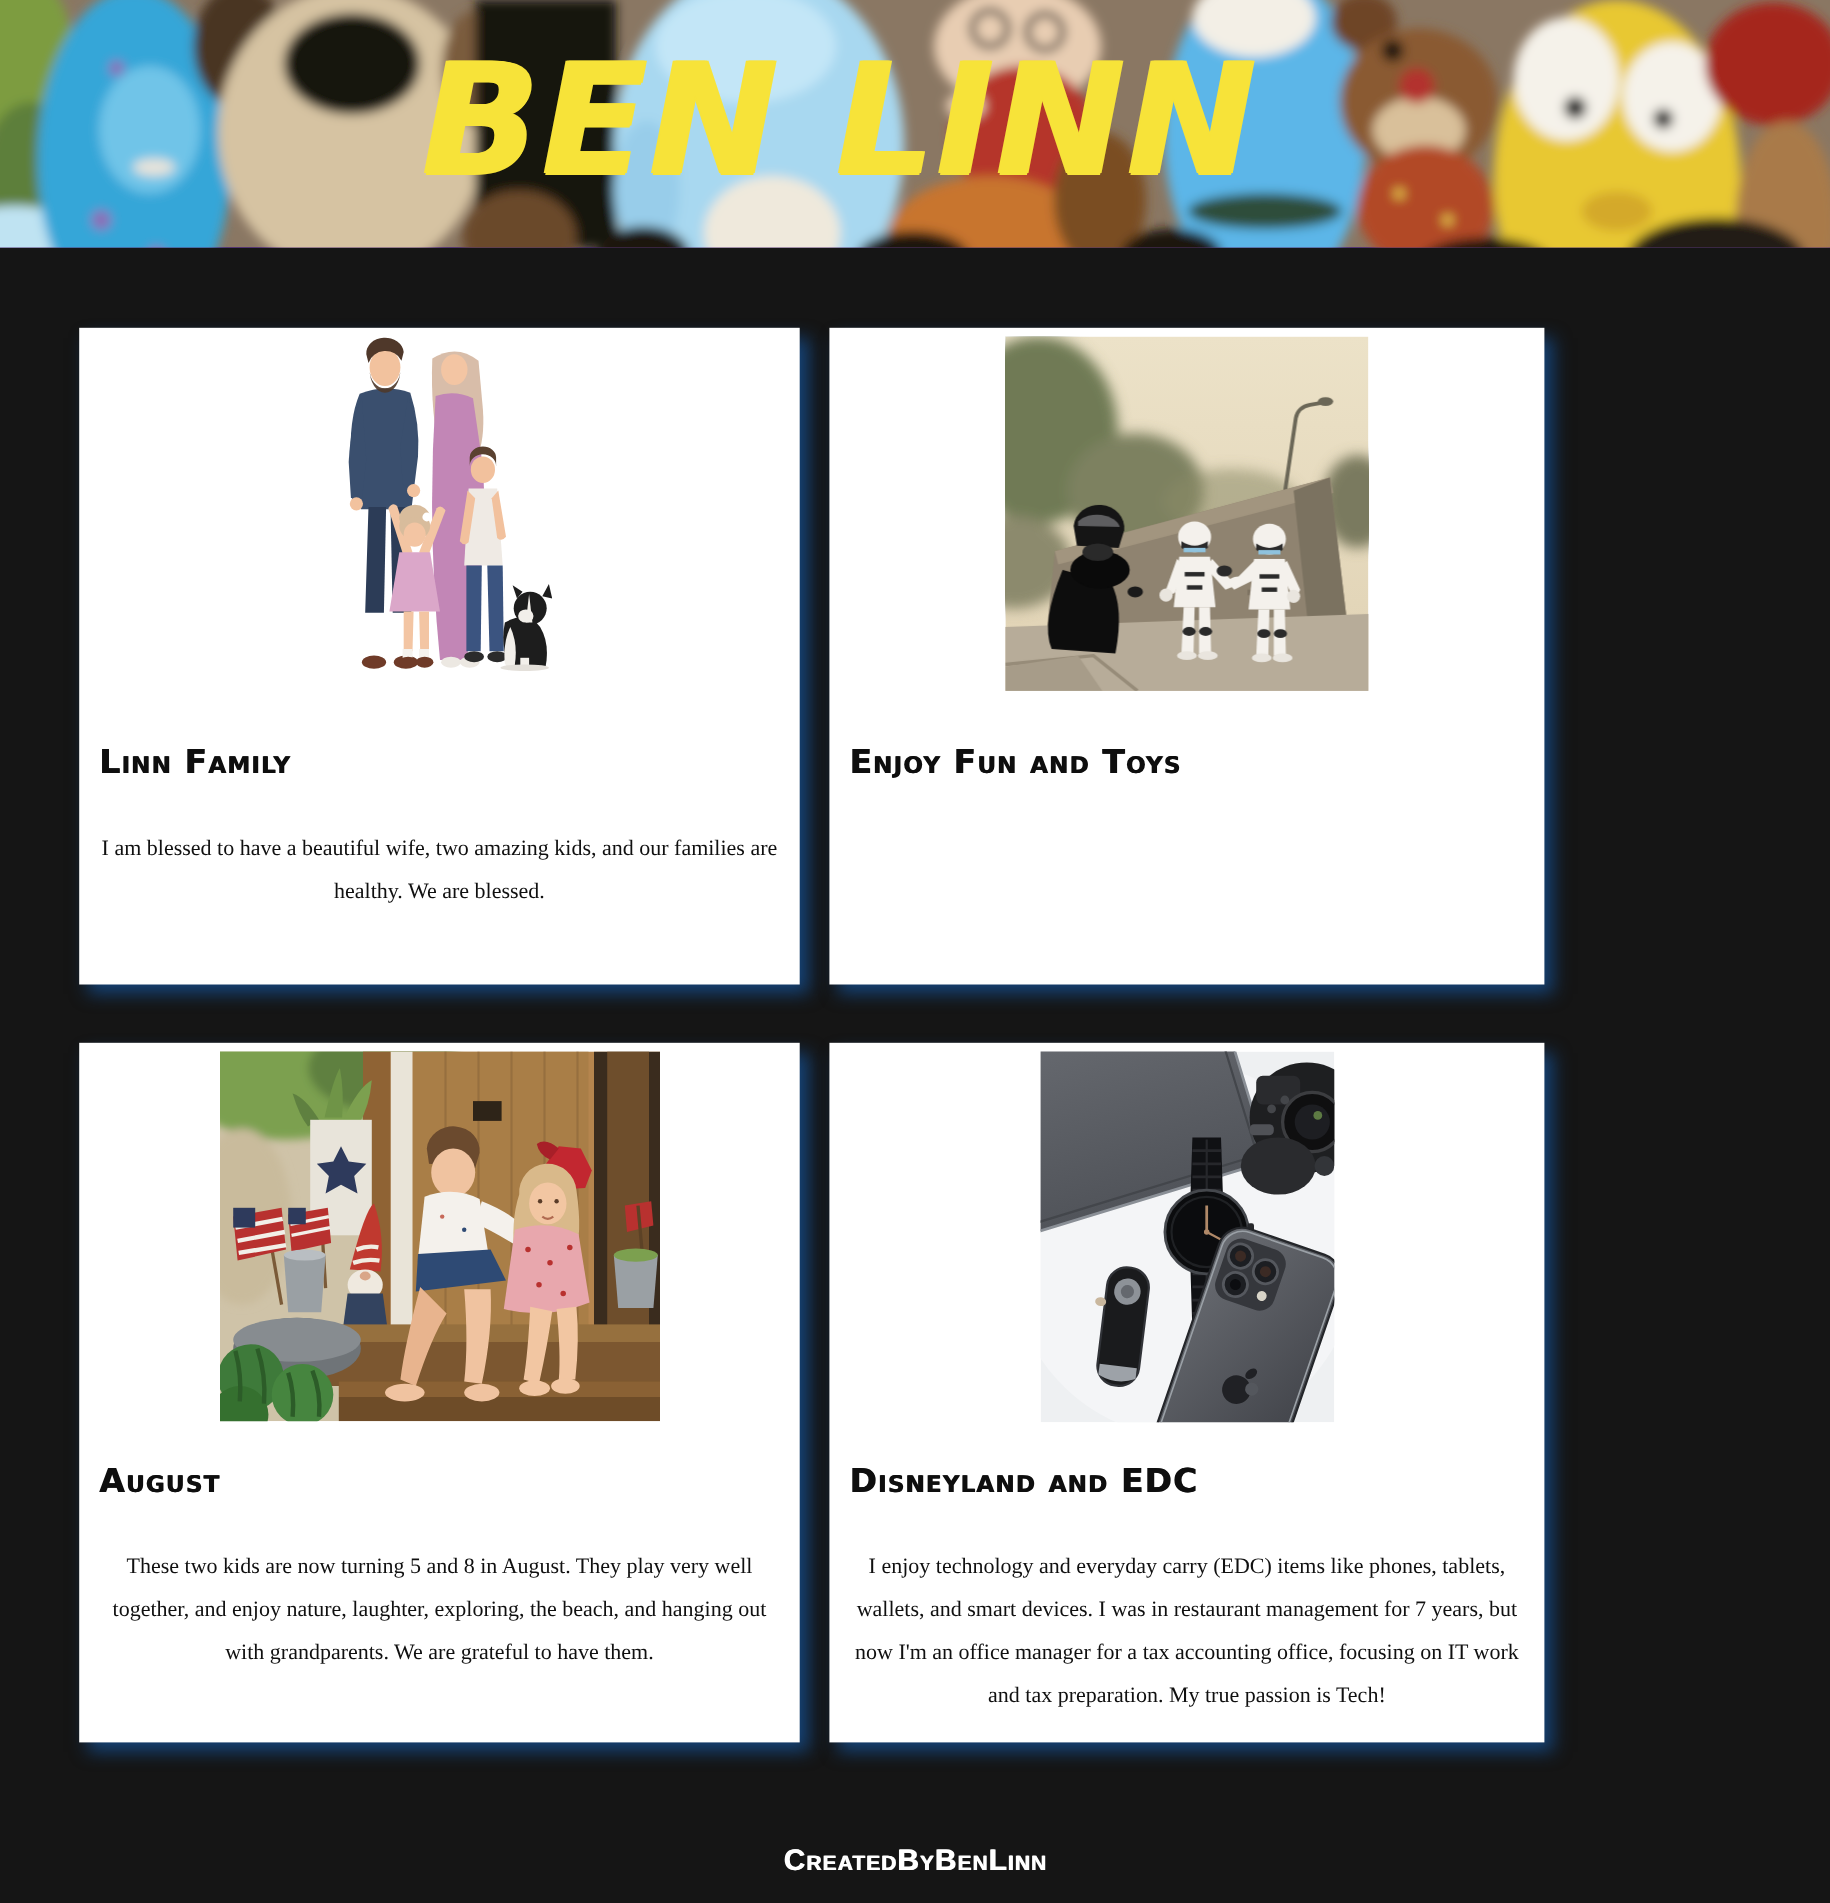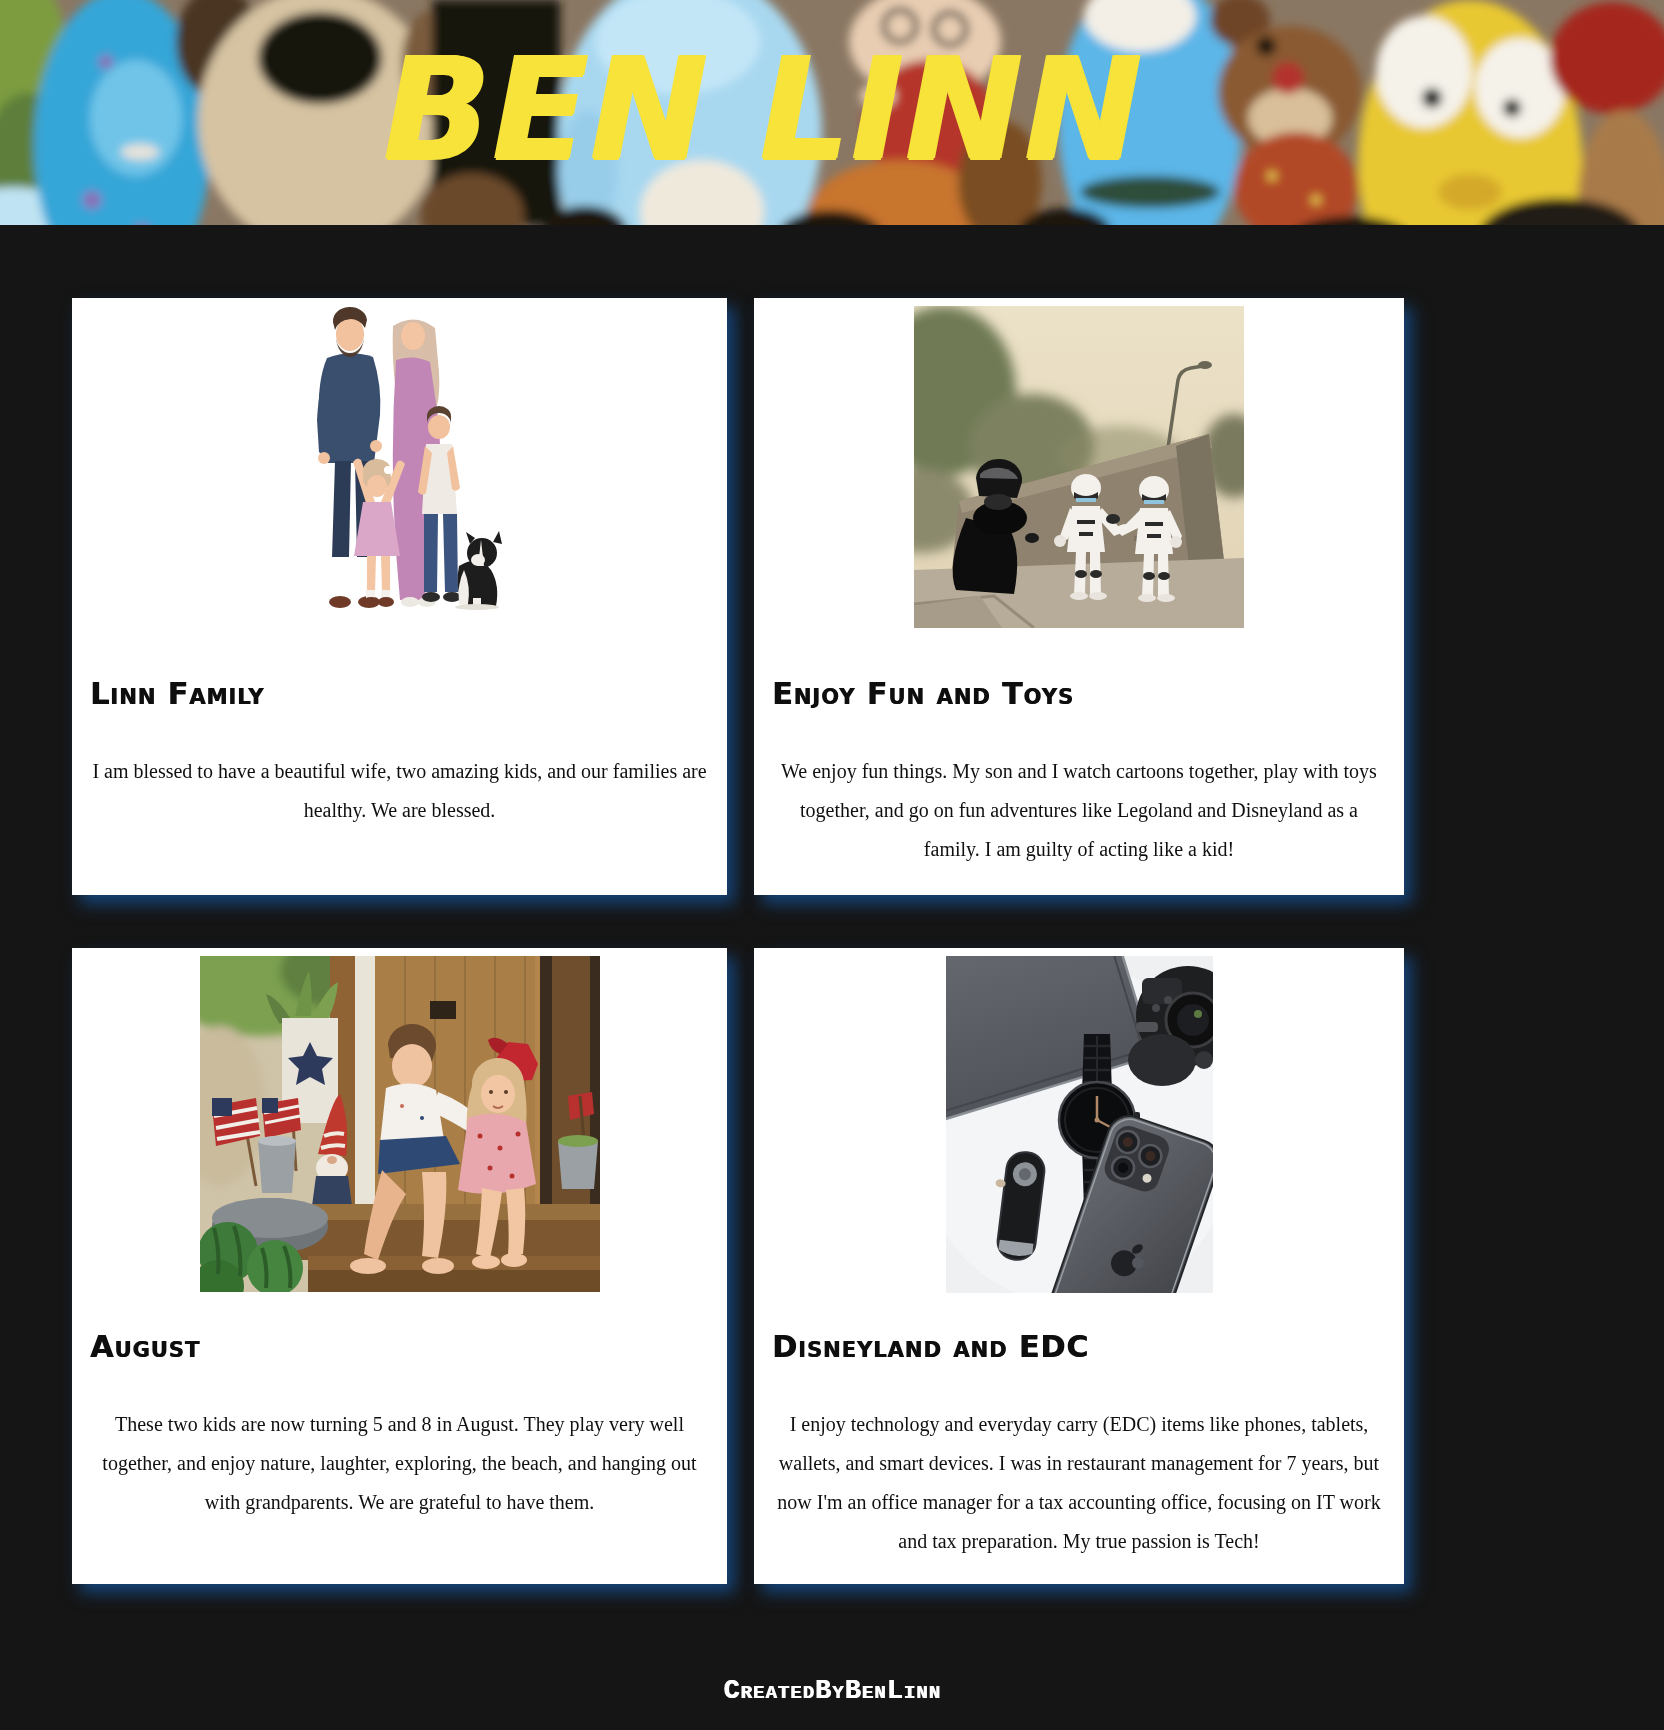--- a/index.html
+++ b/index.html
@@ -63,21 +63,21 @@
     font-size:20px; line-height:1.95;
     color:#101010;
     margin:40px 0 0;
     text-align:center;
   }
 
   
   .footer {
     margin-top:92px;
     text-align:center;
-    font-family:Liberation Mono, monospace;
+    font-family:Liberation Sans, sans-serif;
     font-weight:bold;
     font-variant:small-caps;
     font-size:27px; letter-spacing:1px;
     color:#ffffff;
     text-shadow:0.8px 0 0 #ffffff;
   }
 </style>
 </head>
 <body>
 
@@ -297,21 +297,20 @@
           <path d="M230,248 l10,0 -1,42 -11,0 z" fill="#f4f1ec"></path>
           <path d="M244,248 l10,0 1,42 -11,0 z" fill="#f4f1ec"></path>
           <ellipse cx="235" cy="270" rx="6" ry="4" fill="#2a2a2a"></ellipse>
           <ellipse cx="250" cy="270" rx="6" ry="4" fill="#2a2a2a"></ellipse>
           <ellipse cx="233" cy="292" rx="9" ry="4" fill="#e9e5de"></ellipse>
           <ellipse cx="252" cy="292" rx="9" ry="4" fill="#e9e5de"></ellipse>
         </g>
       </svg>
     </div>
     <h2>Enjoy Fun and Toys</h2>
-    <p>We enjoy fun things. My son and I watch cartoons together, play with toys together, and go on fun adventures like Legoland and Disneyland as a family. I am guilty of acting like a kid!</p>
   </section>
 
   <section class="card row-b">
     <div class="card-img">
       <svg viewBox="0 0 400 336" width="400" height="336">
         <defs>
             <filter id="blur4">
               <feGaussianBlur stdDeviation="4"></feGaussianBlur>
             </filter>
           </defs>

